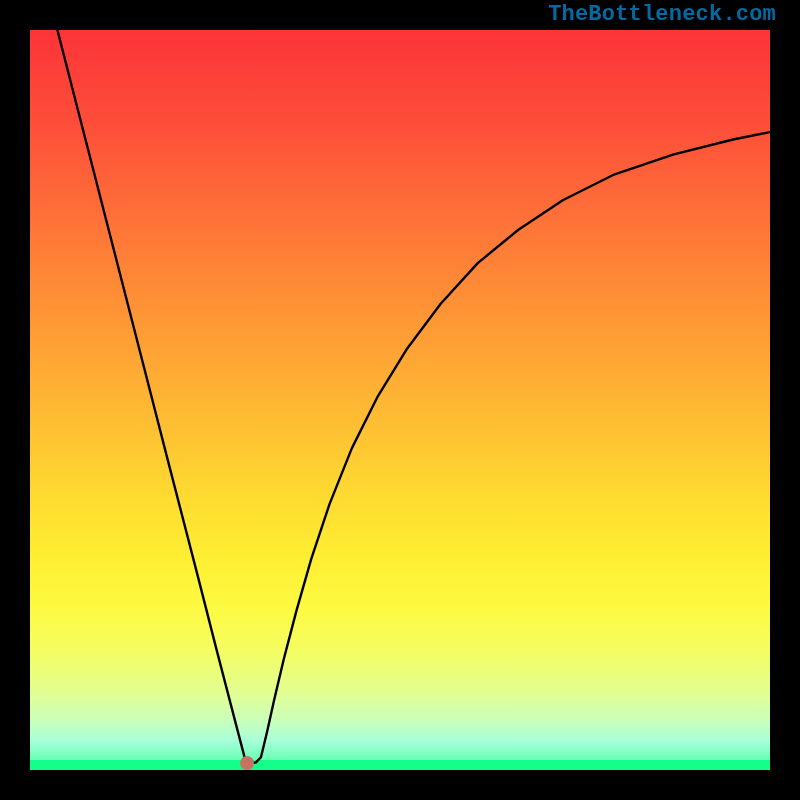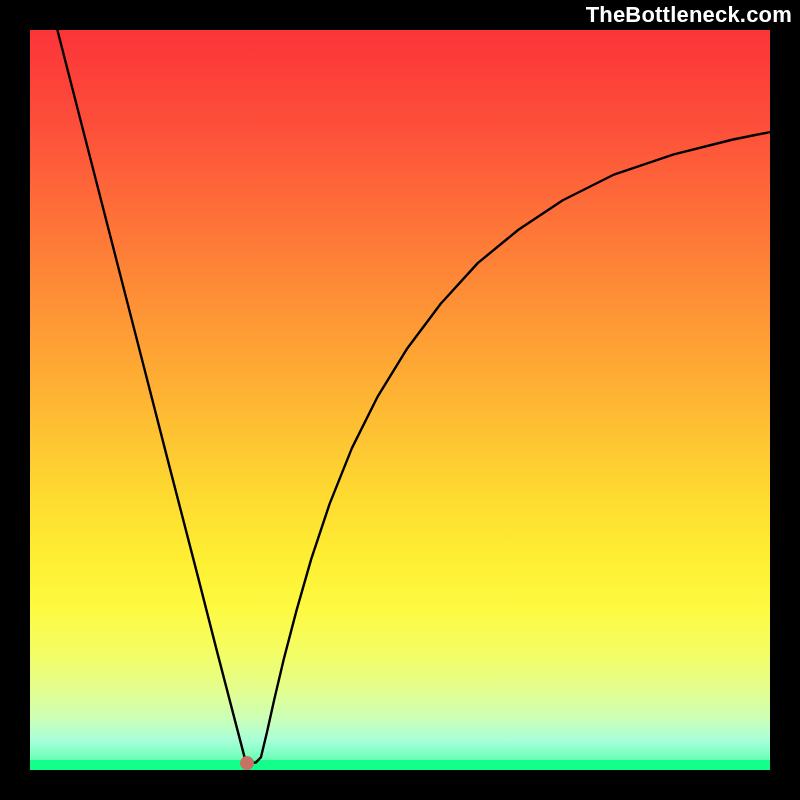--- a/index.html
+++ b/index.html
@@ -6,25 +6,25 @@
   html, body { width: 800px; height: 800px; overflow: hidden; background: #000; }
   .frame {
     position: relative;
     width: 800px;
     height: 800px;
     background: #000;
   }
   .watermark {
     position: absolute;
     top: 2px;
-    right: 8px;
-    font-family: Liberation Sans, sans-serif;
+    right: 24px;
+    font-family: Liberation Mono, monospace;
     font-size: 22px;
     font-weight: 600;
-    color: #ffffff;
+    color: #0369a1;
     letter-spacing: 0.2px;
     z-index: 10;
   }
   .plot {
     position: absolute;
     left: 30px;
     top: 30px;
     width: 740px;
     height: 740px;
     overflow: hidden;

